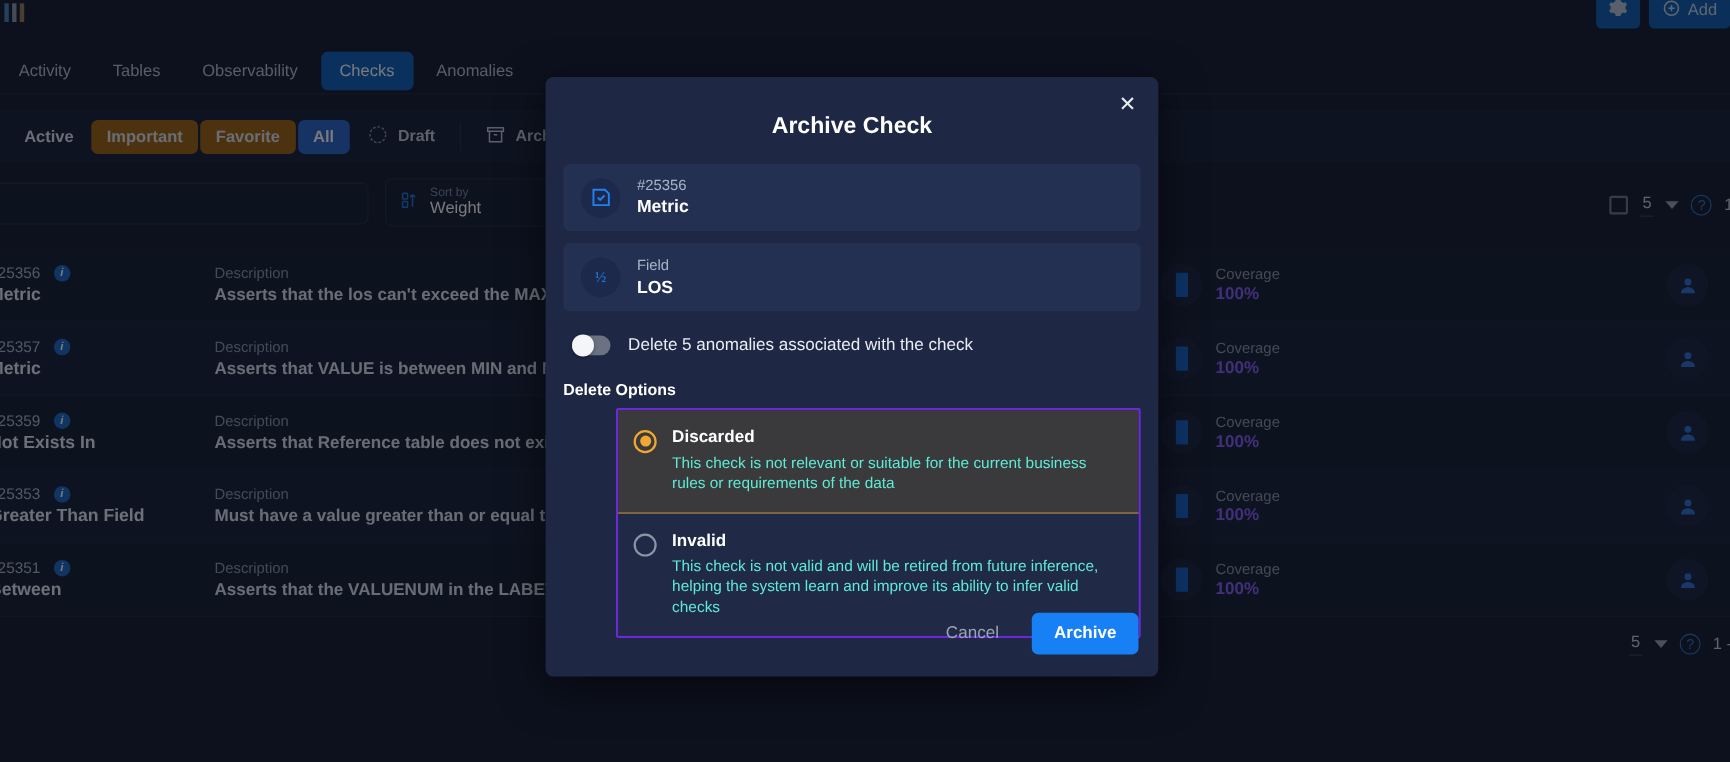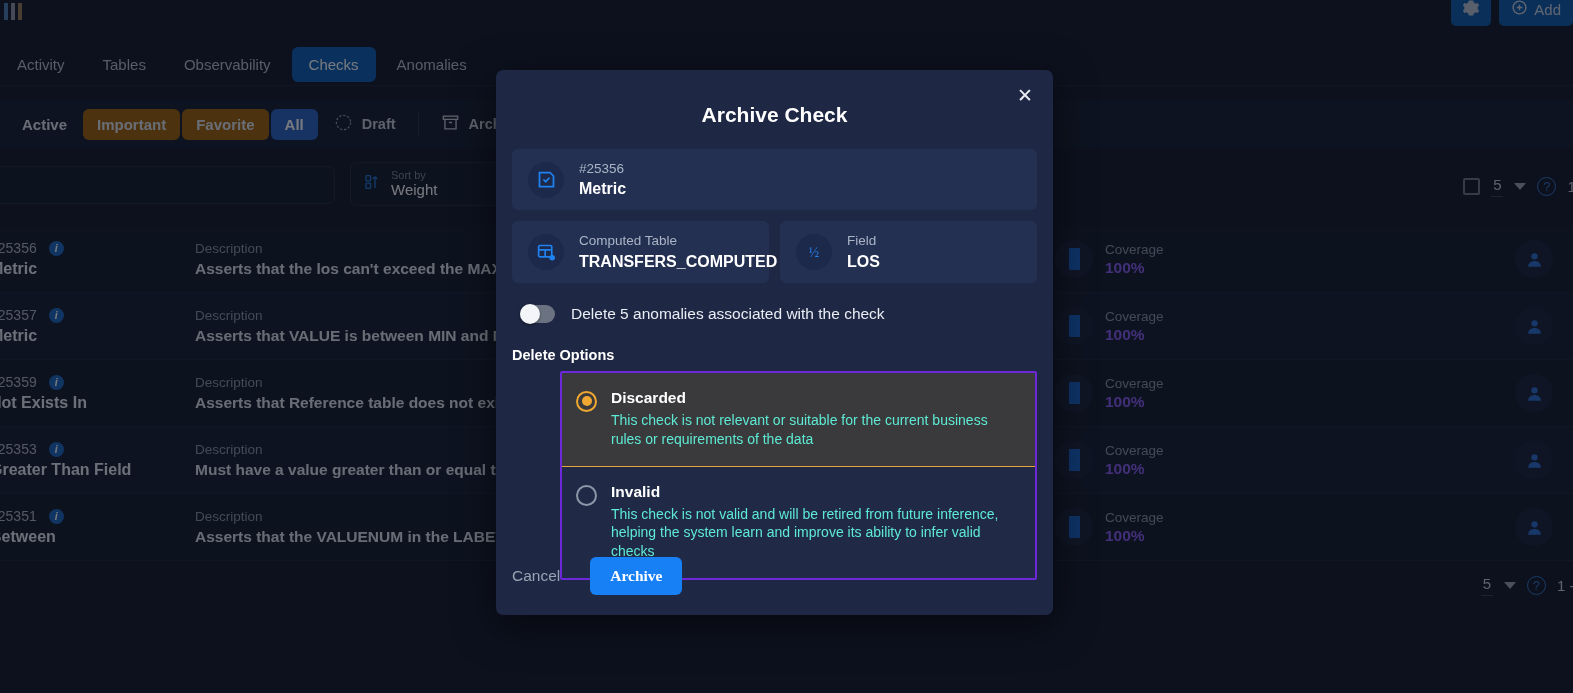--- a/index.html
+++ b/index.html
@@ -185,30 +185,30 @@
     width:21px;height:21px;border-radius:50%;border:2px solid #8d96a8;
     display:flex;align-items:center;justify-content:center;flex:0 0 21px;margin-top:2px;
   }
   .radio-outer.on { border-color:#f0a832; }
   .radio-dot { width:10px;height:10px;border-radius:50%;background:#f0a832; }
   .opt-title { font-size:15.5px; color:#ffffff; font-weight:700; }
   .opt-desc { font-size:14px; color:#5eead4; margin-top:4px; line-height:1.35; max-width:445px; }
 
   .m-footer {
     position:absolute; left:0; right:0; bottom:20px;
-    display:flex; align-items:center; gap:14px;
+    display:flex; justify-content:flex-end; align-items:center; gap:14px;
     padding-right:18px;
   }
   .btn-cancel {
     background:transparent; color:#9aa3b3; font-size:15.5px; padding:9px 16px;
     border:none; border-radius:5px;
   }
   .btn-archive {
     background:#1880f5; color:#ffffff; font-size:15.5px; font-weight:700;
-    padding:10px 20px; border:none; border-radius:6px;font-family:Liberation Serif, serif;
+    padding:10px 20px; border:none; border-radius:6px;
   }
 </style>
 </head>
 <body>
 
 <div id="app">
 
   <div class="logo-bars">
     <i></i>
       <i></i>
@@ -497,33 +497,20 @@
       </span>
       <span>
         <span class="ic-label" style="display:block">#25356</span>
         <span class="ic-value" style="display:block">Metric</span>
       </span>
     </div>
 
     <div class="card-row">
       <div class="infocard">
         <span class="ic-round">
-          <svg width="21" height="21" viewBox="0 0 24 24" fill="none" stroke="#1f82f0" stroke-width="1.9">
-            <rect x="3" y="4" width="15" height="13" rx="1.5"></rect>
-              <path d="M3 9h15M10.5 9v8"></path>
-            <circle cx="18.5" cy="18" r="3.2" fill="#1f82f0" stroke="none"></circle>
-          </svg>
-        </span>
-        <span style="min-width:0">
-          <span class="ic-label" style="display:block">Computed Table</span>
-          <span class="ic-value" style="display:block">TRANSFERS_COMPUTED</span>
-        </span>
-      </div>
-      <div class="infocard">
-        <span class="ic-round">
           <svg width="24" height="22" viewBox="0 0 24 24">
             <text x="12" y="17" font-size="15" fill="#1f82f0" text-anchor="middle" font-family="Liberation Serif, serif">½</text>
           </svg>
         </span>
         <span style="min-width:0">
           <span class="ic-label" style="display:block">Field</span>
           <span class="ic-value" style="display:block">LOS</span>
         </span>
       </div>
     </div>

